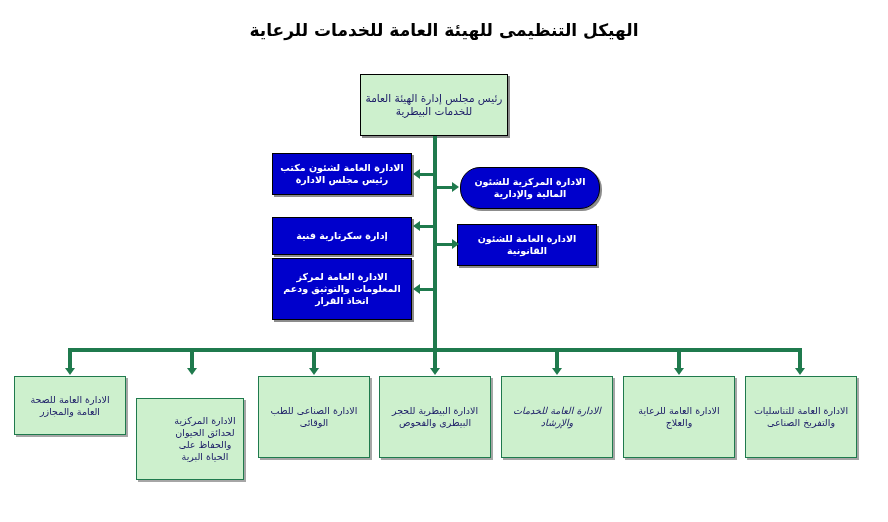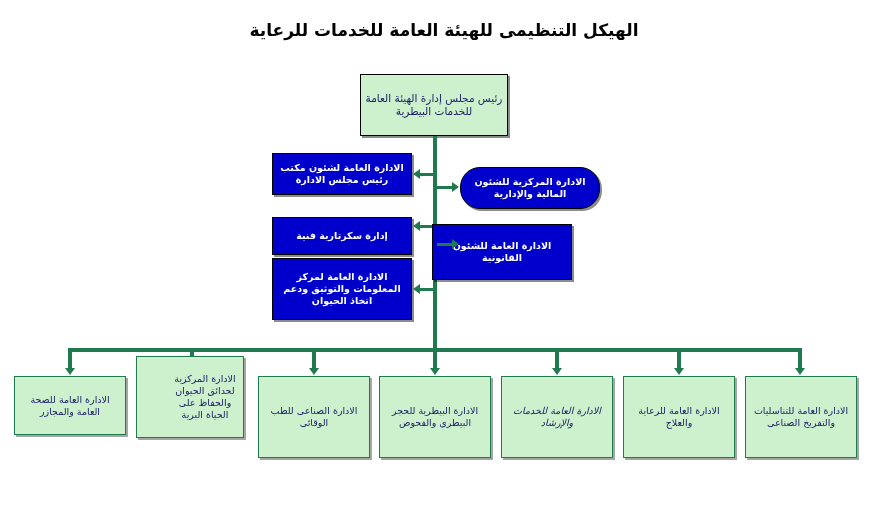--- a/index.html
+++ b/index.html
@@ -95,33 +95,33 @@
 <div id="chart">
 
   <div class="title">الهيكل التنظيمى للهيئة العامة للخدمات للرعاية</div>
 
   <div class="node node-top" style="left:360px; top:74px; width:148px; height:62px;">رئيس مجلس إدارة الهيئة العامة للخدمات البيطرية</div>
 
   <div class="line line-v" style="left:433px; top:136px; width:4px; height:212px;"></div>
 
   <div class="node node-blue" style="left:272px; top:153px; width:140px; height:42px;">الادارة العامة لشئون مكتب رئيس مجلس الادارة</div>
   <div class="node node-blue" style="left:272px; top:207px; width:140px; height:38px;margin-top:10px;">إدارة سكرتارية فنية</div>
-  <div class="node node-blue" style="left:272px; top:258px; width:140px; height:62px;">الادارة العامة لمركز المعلومات والتوثيق ودعم اتخاذ الحيوان</div>
+  <div class="node node-blue" style="left:272px; top:258px; width:140px; height:62px;">الادارة العامة لمركز المعلومات والتوثيق ودعم اتخاذ القرار</div>
 
   <div class="line line-h" style="left:420px; top:173px; width:16px; height:3px;"></div>
   <div class="arrow-left" style="left:413px; top:169px;"></div>
 
   <div class="line line-h" style="left:420px; top:225px; width:16px; height:3px;"></div>
   <div class="arrow-left" style="left:413px; top:221px;"></div>
 
   <div class="line line-h" style="left:420px; top:288px; width:16px; height:3px;"></div>
   <div class="arrow-left" style="left:413px; top:284px;"></div>
 
   <div class="node node-blue" style="left:460px; top:167px; width:140px; height:42px;border-radius:20px;">الادارة المركزية للشئون المالية والإدارية</div>
-  <div class="node node-blue" style="left:432px; top:224px; width:140px; height:56px;">الادارة العامة للشئون القانونية</div>
+  <div class="node node-blue" style="left:457px; top:224px; width:140px; height:42px;">الادارة العامة للشئون القانونية</div>
 
   <div class="line line-h" style="left:437px; top:186px; width:16px; height:3px;"></div>
   <div class="arrow-right" style="left:452px; top:182px;"></div>
 
   <div class="line line-h" style="left:437px; top:243px; width:16px; height:3px;"></div>
   <div class="arrow-right" style="left:452px; top:239px;"></div>
 
   <div class="line line-h" style="left:68px; top:348px; width:734px; height:4px;"></div>
 
   <div class="line line-v" style="left:68px; top:348px; width:4px; height:22px;"></div>
@@ -139,20 +139,20 @@
   <div class="line line-v" style="left:555px; top:348px; width:4px; height:22px;"></div>
   <div class="arrow-down" style="left:552px; top:368px;"></div>
 
   <div class="line line-v" style="left:677px; top:348px; width:4px; height:22px;"></div>
   <div class="arrow-down" style="left:674px; top:368px;"></div>
 
   <div class="line line-v" style="left:798px; top:348px; width:4px; height:22px;"></div>
   <div class="arrow-down" style="left:795px; top:368px;"></div>
 
   <div class="node node-green" style="left:14px; top:376px; width:112px; height:59px;">الادارة العامة للصحة العامة والمجازر</div>
-  <div class="node node-green" style="left:136px; top:356px; width:108px; height:82px;padding-left:33px;">الادارة المركزية لحدائق الحيوان والحفاظ على الحياة البرية</div>
+  <div class="node node-green" style="left:136px; top:398px; width:108px; height:82px;padding-left:33px;">الادارة المركزية لحدائق الحيوان والحفاظ على الحياة البرية</div>
   <div class="node node-green" style="left:258px; top:376px; width:112px; height:82px;">الادارة الصناعى للطب الوقائى</div>
   <div class="node node-green" style="left:379px; top:376px; width:112px; height:82px;">الادارة البيطرية للحجر البيطرى والفحوص</div>
   <div class="node node-green" style="left:501px; top:376px; width:112px; height:82px;font-style:italic;">الادارة العامة للخدمات والإرشاد</div>
   <div class="node node-green" style="left:623px; top:376px; width:112px; height:82px;">الادارة العامة للرعاية والعلاج</div>
   <div class="node node-green" style="left:745px; top:376px; width:112px; height:82px;">الادارة العامة للتناسليات والتفريخ الصناعى</div>
 
 </div>
 
 </body></html>

